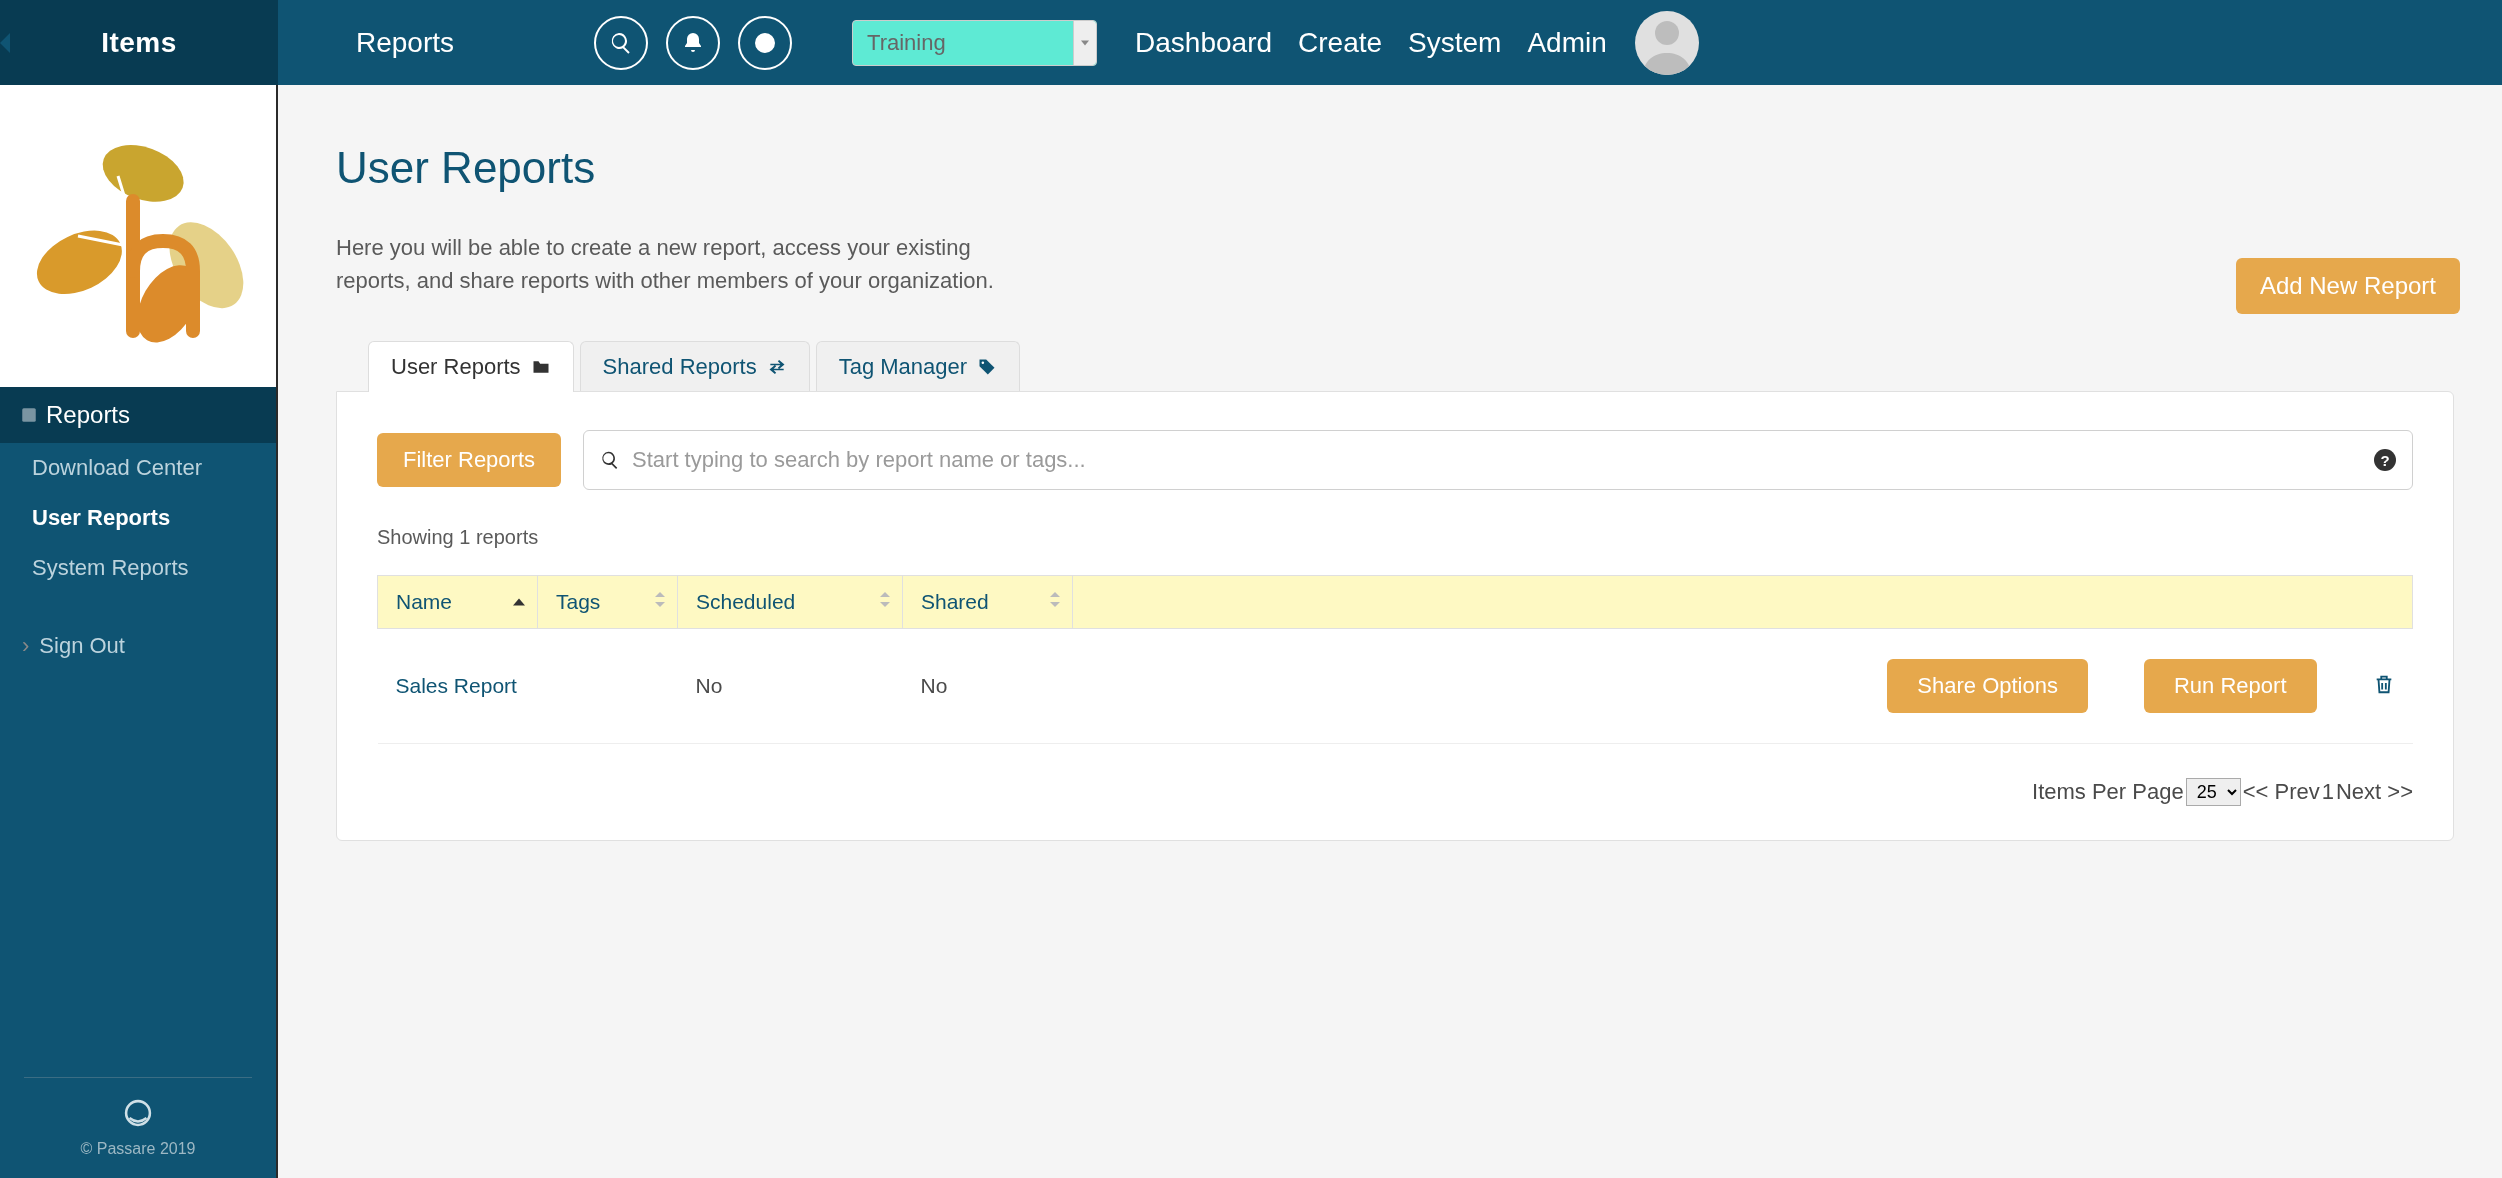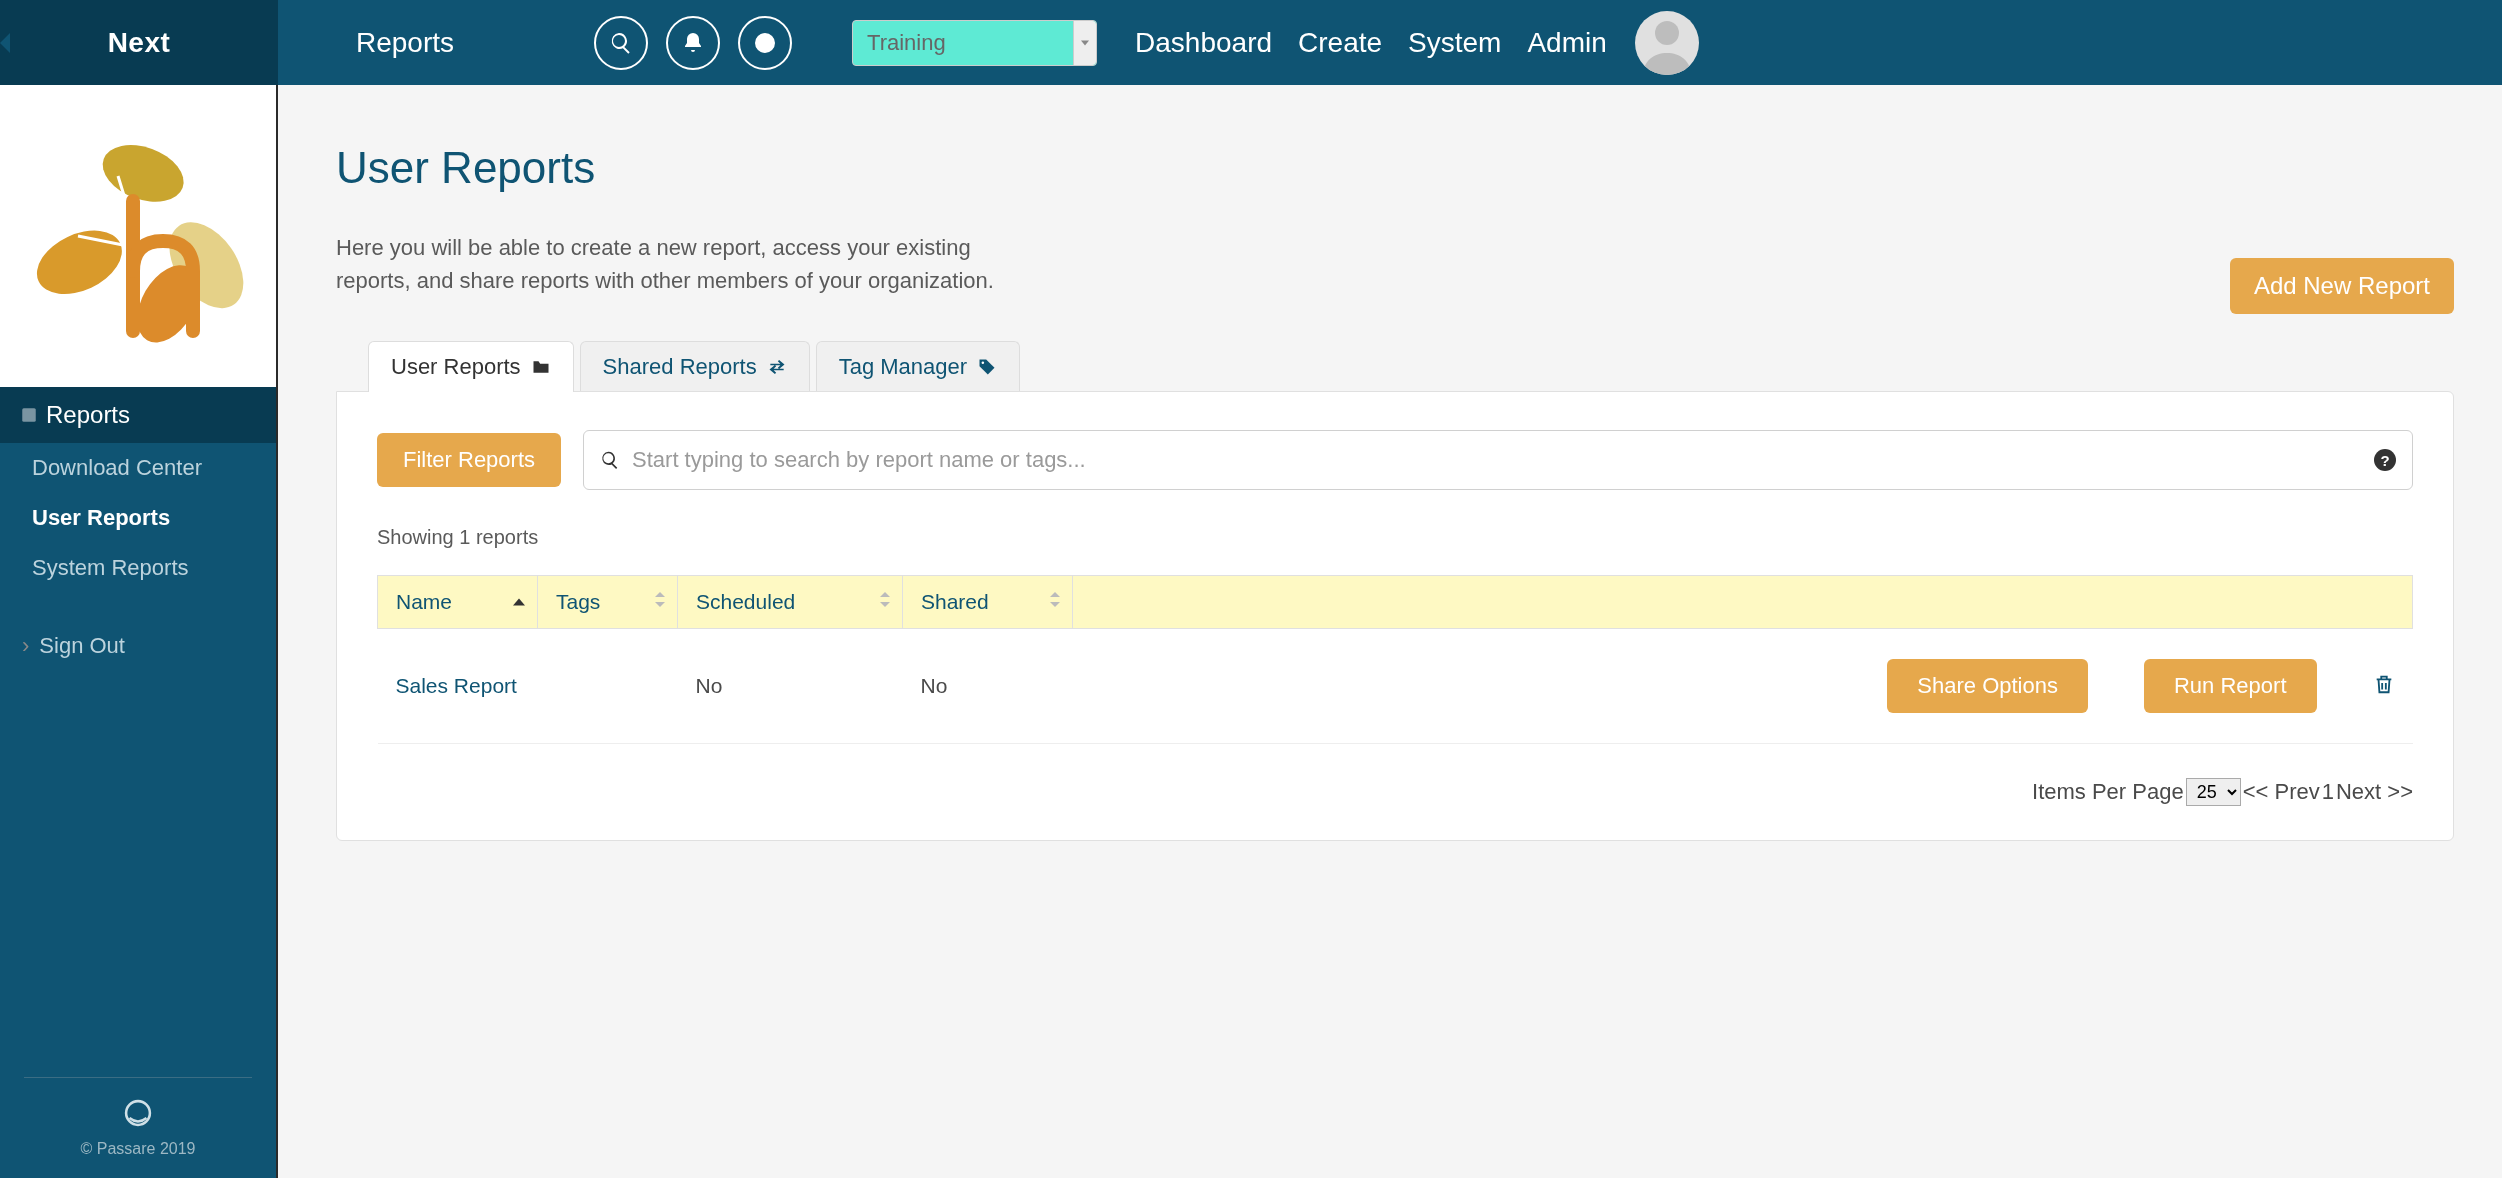--- a/index.html
+++ b/index.html
@@ -207,21 +207,21 @@
     margin-bottom: 38px;
   }
   .page-desc {
     font-size: 22px;
     color: #5a5a5a;
     max-width: 700px;
     line-height: 1.5;
   }
   .add-btn {
     position: absolute;
-    right: 48px;
+    right: 42px;
     top: 258px;
     background: #e6a84c;
     color: #fff;
     font-size: 24px;
     padding: 14px 24px;
     border-radius: 6px;
     cursor: pointer;
     border: none;
   }
   
@@ -381,21 +381,21 @@
     cursor: pointer;
   }
   .pager .pg-link { cursor: pointer; color: #4a4a4a; }
   .pager .pg-current { color: #4a4a4a; }
 </style>
 </head>
 <body>
 
 <div class="topbar">
   <div class="back-btn">
-    <span>Next</span>
+    <span>Items</span>
   </div>
   <div class="header-title">Reports</div>
 
   <div class="circle-icons">
     <div class="circle-btn">
       <svg viewBox="0 0 24 24">
           <path d="M10 2a8 8 0 015.3 13.9l5.4 5.4-1.4 1.4-5.4-5.4A8 8 0 1110 2zm0 2a6 6 0 100 12 6 6 0 000-12z"></path>
         </svg>
     </div>
     <div class="circle-btn">

